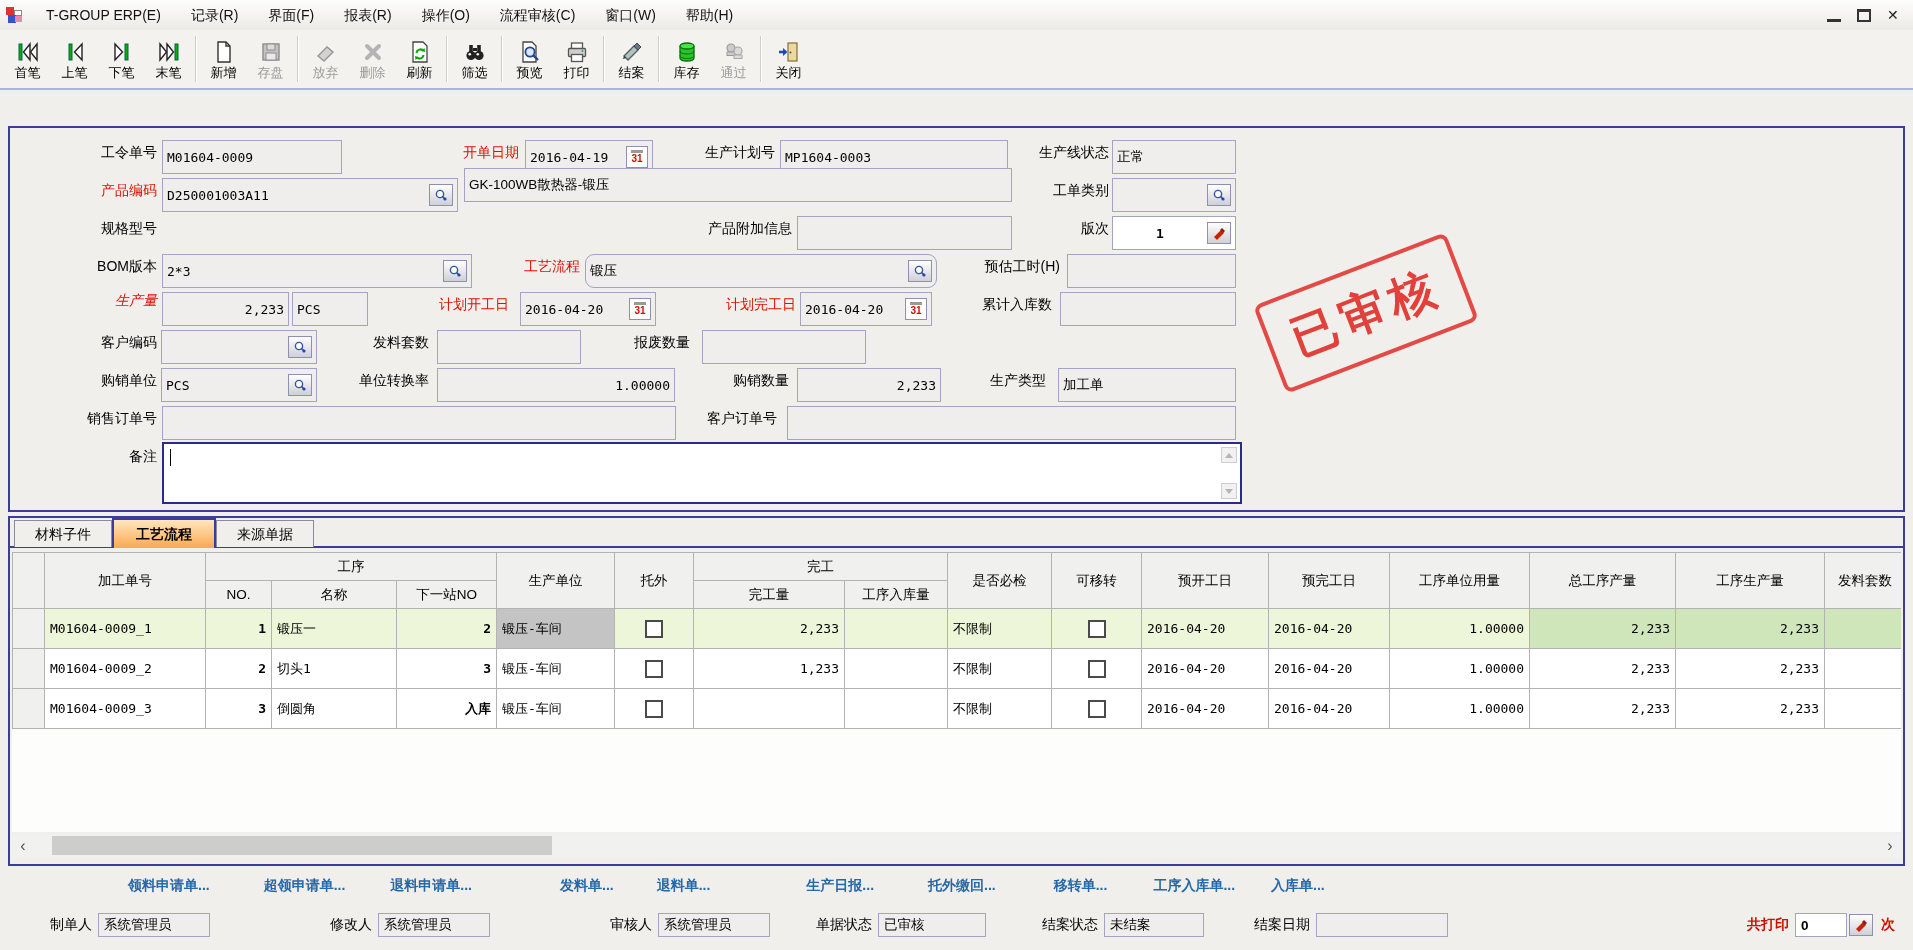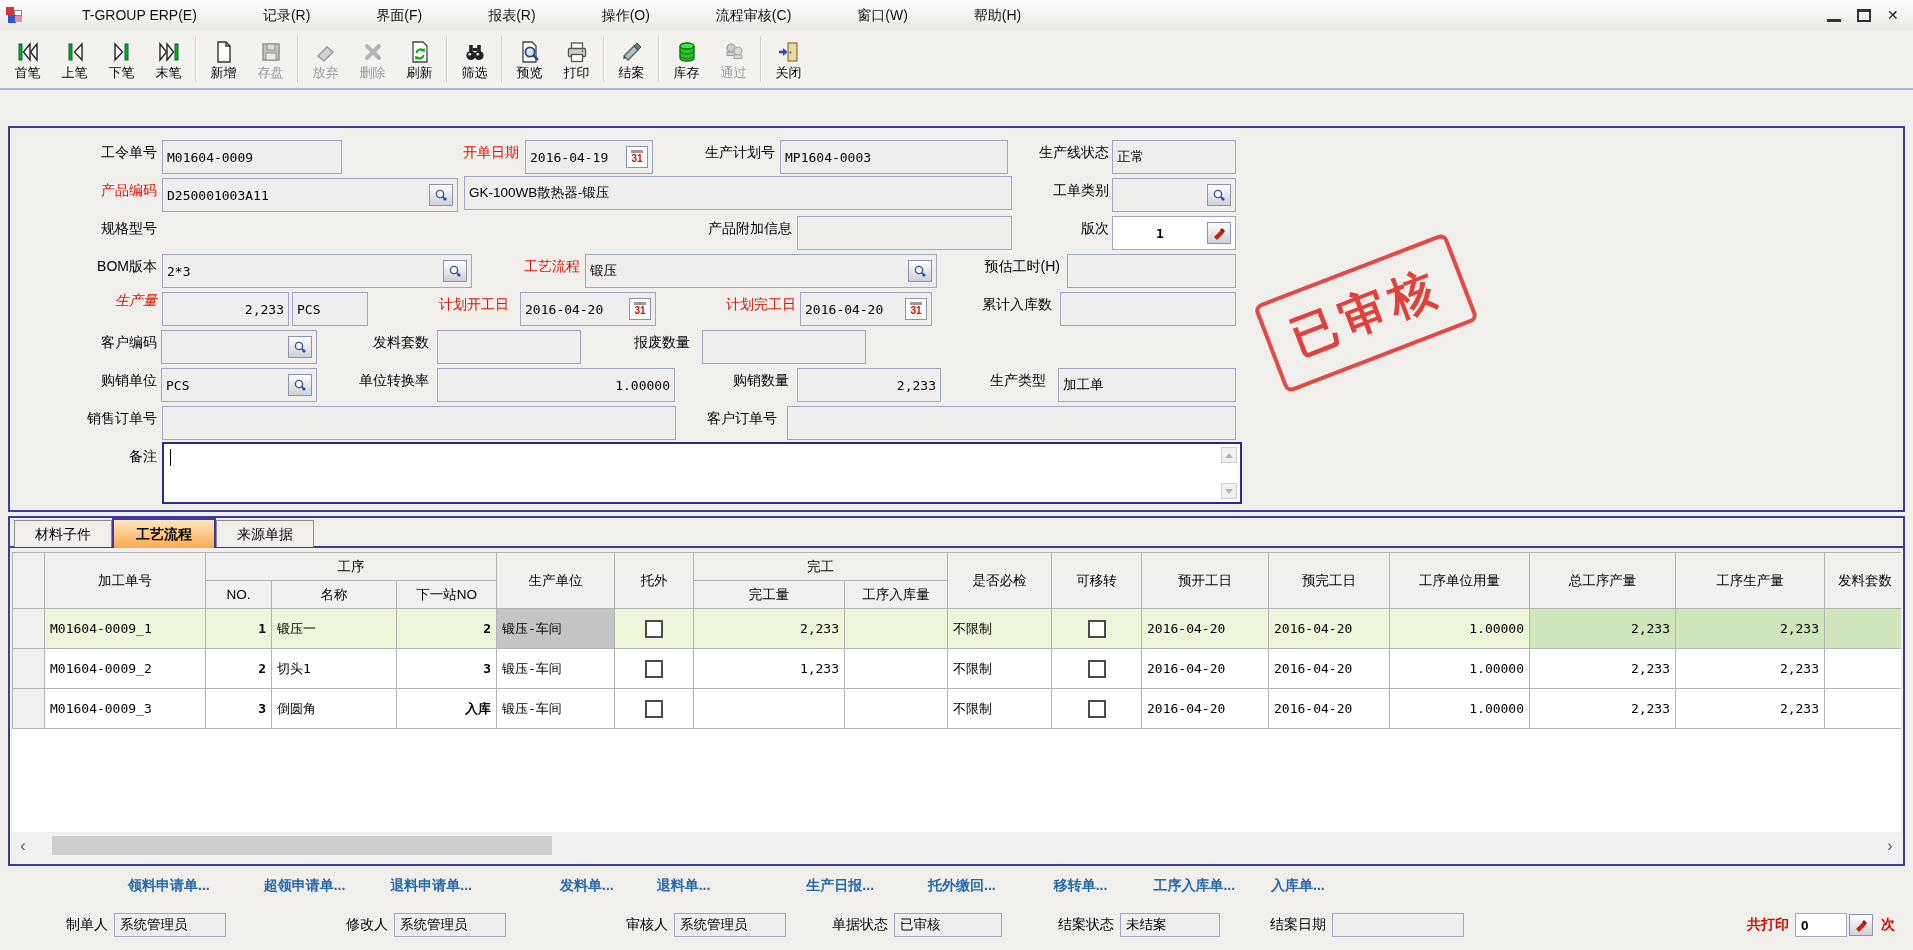--- a/index.html
+++ b/index.html
@@ -1,20 +1,20 @@
 <!DOCTYPE html>
 <html><head>
 <meta charset="utf-8">
 <style>
   html,body{margin:0;padding:0;}
   body{font-family:"Liberation Sans","DejaVu Sans",sans-serif;background:#d8d8d8;}
   #app{position:relative;width:1913px;height:950px;background:#f0efec;overflow:hidden;border-bottom:2px solid #3c3c9c;}
 
   
-  .menubar{position:absolute;left:0;top:0;width:100%;height:30px;background:linear-gradient(#fdfdfd,#eceae6);display:flex;align-items:center;border-bottom:1px solid #d6d4cf;gap:36px;}
+  .menubar{position:absolute;left:0;top:0;width:100%;height:30px;background:linear-gradient(#fdfdfd,#eceae6);display:flex;align-items:center;border-bottom:1px solid #d6d4cf;}
   .appicon{width:17px;height:16px;margin:0 8px 0 6px;position:relative;}
   .appicon i{position:absolute;display:block;}
   .menu-item{padding:0 15px;height:30px;line-height:30px;font-size:14px;color:#111;cursor:default;}
   .win-controls{margin-left:auto;display:flex;align-items:center;gap:16px;padding-right:12px;}
   .wc{width:14px;height:13px;position:relative;cursor:pointer;}
   .wc-min{border-bottom:3px solid #333;height:10px;}
   .wc-restore{border:2px solid #333;width:10px;height:8px;border-top-width:3px;}
   .wc-close{font-size:14px;font-weight:bold;color:#222;line-height:13px;}
 
   
@@ -323,21 +323,21 @@
     <div class="input" style="left:152px;top:50px;width:296px;">
         <span class="val">D250001003A11</span>
       <span class="sidebtn">
           <svg width="14" height="14" viewBox="0 0 14 14">
             <circle cx="6" cy="6" r="3.6" fill="#fff" stroke="#335599" stroke-width="1.4"></circle>
             <line x1="8.6" y1="8.6" x2="11.4" y2="11.4" stroke="#335599" stroke-width="1.6"></line>
             <circle cx="11" cy="11" r="1.6" fill="#2244bb"></circle>
           </svg>
         </span>
       </div>
-    <div class="input" style="left:454px;top:48px;width:548px;align-items:center;">
+    <div class="input" style="left:454px;top:40px;width:548px;align-items:center;">
         <span class="valcjk">GK-100WB散热器-锻压</span>
       </div>
     <span class="lbl" style="left:1012px;top:50px;width:87px;">工单类别</span>
     <div class="input" style="left:1102px;top:50px;width:124px;">
         <span class="val"></span>
       <span class="sidebtn">
           <svg width="14" height="14" viewBox="0 0 14 14">
             <circle cx="6" cy="6" r="3.6" fill="#fff" stroke="#335599" stroke-width="1.4"></circle>
             <line x1="8.6" y1="8.6" x2="11.4" y2="11.4" stroke="#335599" stroke-width="1.6"></line>
             <circle cx="11" cy="11" r="1.6" fill="#2244bb"></circle>
@@ -370,21 +370,21 @@
         <span class="val">2*3</span>
       <span class="sidebtn">
           <svg width="14" height="14" viewBox="0 0 14 14">
             <circle cx="6" cy="6" r="3.6" fill="#fff" stroke="#335599" stroke-width="1.4"></circle>
             <line x1="8.6" y1="8.6" x2="11.4" y2="11.4" stroke="#335599" stroke-width="1.6"></line>
             <circle cx="11" cy="11" r="1.6" fill="#2244bb"></circle>
           </svg>
         </span>
       </div>
     <span class="lbl red" style="left:498px;top:126px;width:72px;">工艺流程</span>
-    <div class="input" style="left:575px;top:126px;width:352px;">
+    <div class="input" style="left:575px;top:126px;width:352px;border-radius:9px;">
         <span class="valcjk">锻压</span>
       <span class="sidebtn">
           <svg width="14" height="14" viewBox="0 0 14 14">
             <circle cx="6" cy="6" r="3.6" fill="#fff" stroke="#335599" stroke-width="1.4"></circle>
             <line x1="8.6" y1="8.6" x2="11.4" y2="11.4" stroke="#335599" stroke-width="1.6"></line>
             <circle cx="11" cy="11" r="1.6" fill="#2244bb"></circle>
           </svg>
         </span>
       </div>
     <span class="lbl" style="left:930px;top:126px;width:120px;">预估工时(H)</span>
@@ -611,21 +611,21 @@
     <span class="link" style="margin-left:88px;">发料单...</span>
     <span class="link" style="margin-left:43px;">退料单...</span>
     <span class="link" style="margin-left:96px;">生产日报...</span>
     <span class="link" style="margin-left:54px;">托外缴回...</span>
     <span class="link" style="margin-left:58px;">移转单...</span>
     <span class="link" style="margin-left:46px;">工序入库单...</span>
     <span class="link" style="margin-left:36px;">入库单...</span>
   </div>
 
   <div class="statusrow">
-    <span class="slbl" style="margin-left:66px;">制单人</span>
+    <span class="slbl" style="margin-left:50px;">制单人</span>
     <div class="sbox" style="width:112px;">
         <span>系统管理员</span>
       </div>
     <span class="slbl" style="margin-left:120px;">修改人</span>
     <div class="sbox" style="width:112px;">
         <span>系统管理员</span>
       </div>
     <span class="slbl" style="margin-left:120px;">审核人</span>
     <div class="sbox" style="width:112px;">
         <span>系统管理员</span>

